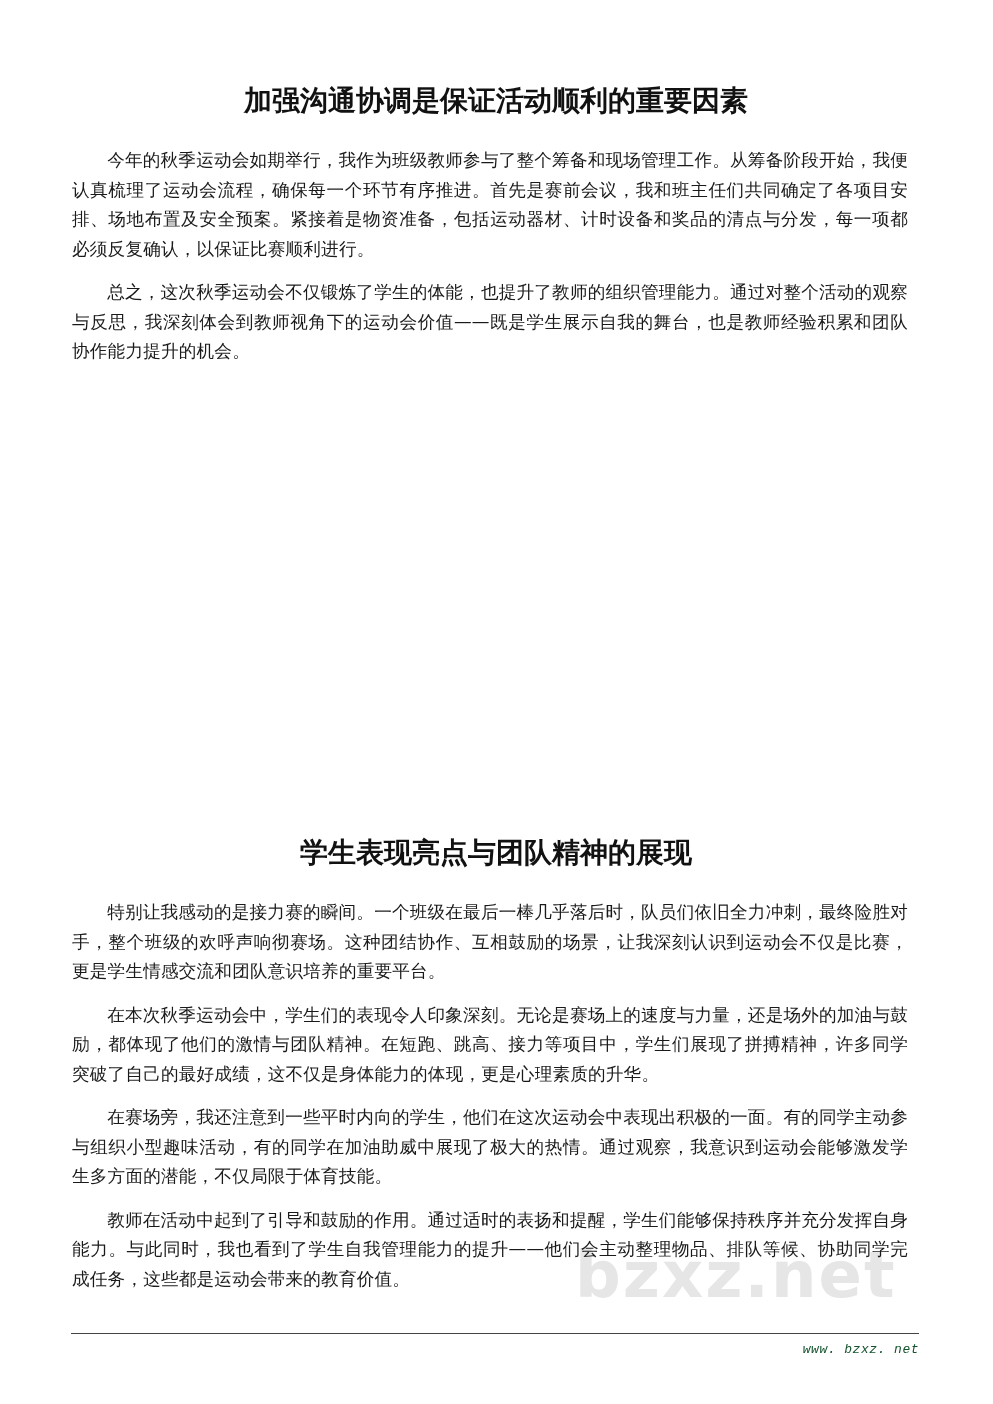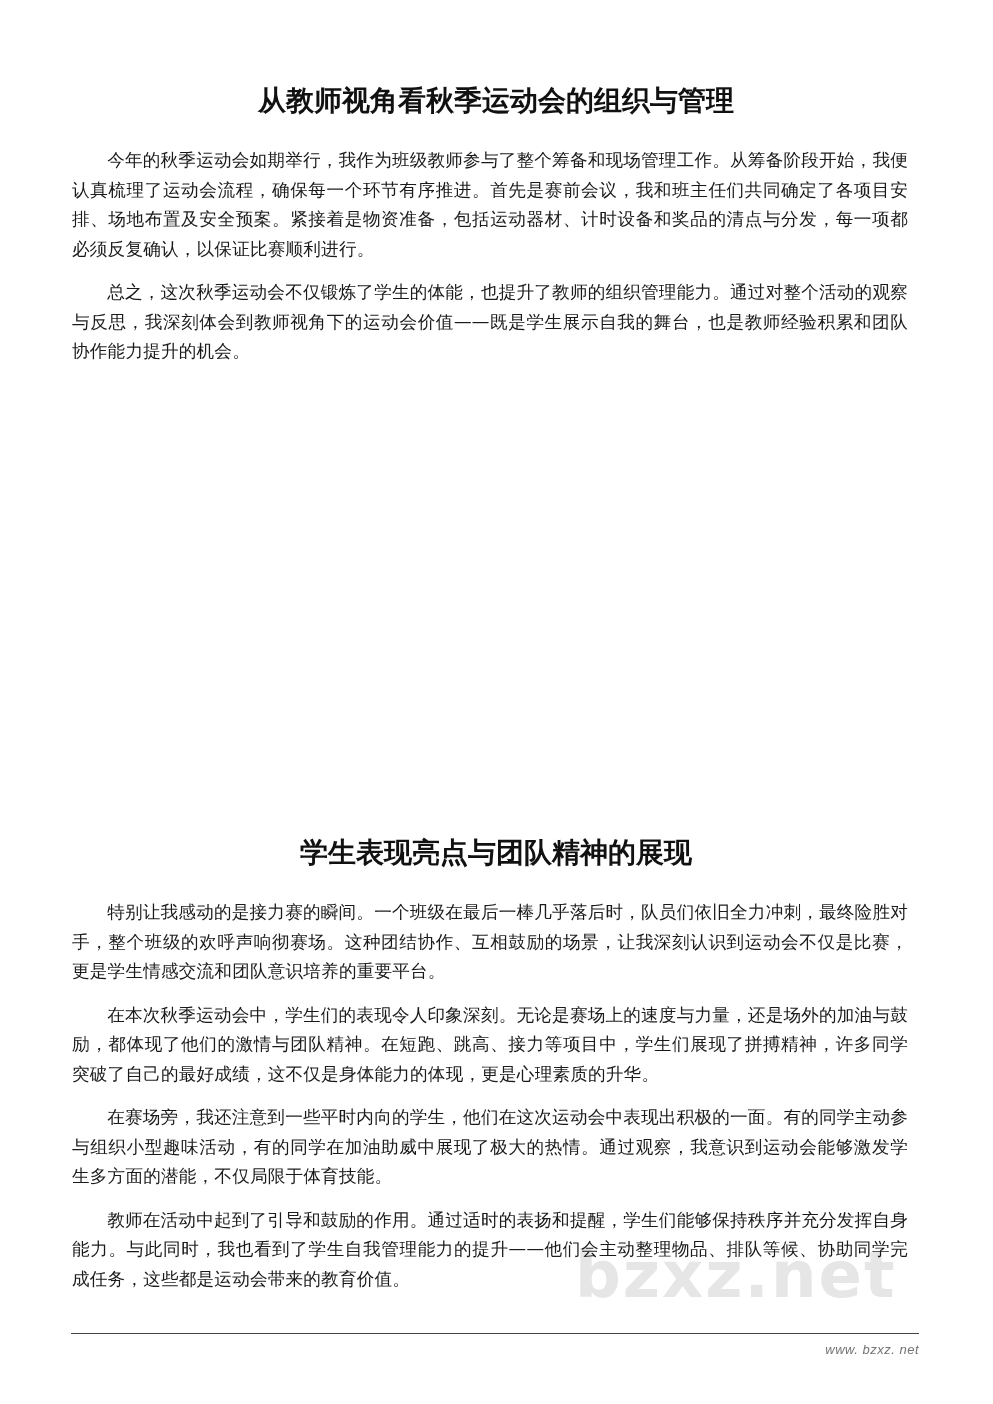--- a/index.html
+++ b/index.html
@@ -28,31 +28,31 @@
     font-size: 64px; font-weight: bold; color: #e6e6e6; letter-spacing: 2px;
     z-index: 0; line-height: 1;
   }
   .content-layer { position: relative; z-index: 1; }
   .footer-rule {
     position: absolute; left: 71px; top: 1333px; width: 848px; height: 0;
     border-top: 1.5px solid #444;
   }
   .footer-site {
     position: absolute; right: 74px; top: 1342px;
-    font-family: Liberation Sans, sans-serif;
-    font-style: italic; font-size: 13px; color: #737373; letter-spacing: 0.5px;
+    font-family: Liberation Mono, monospace;
+    font-style: italic; font-size: 13px; color: #14532d; letter-spacing: 0.5px;
   }
 </style>
 </head>
 <body>
 
 <div class="watermark">bzxz.net</div>
 
 <div class="page content-layer">
-  <h1 class="title t1">从教师视角看秋季运动会的组织与管理</h1>
+  <h1 class="title t1">加强沟通协调是保证活动顺利的重要因素</h1>
   <div class="sec1">
     <p class="para">今年的秋季运动会如期举行，我作为班级教师参与了整个筹备和现场管理工作。从筹备阶段开始，我便认真梳理了运动会流程，确保每一个环节有序推进。首先是赛前会议，我和班主任们共同确定了各项目安排、场地布置及安全预案。紧接着是物资准备，包括运动器材、计时设备和奖品的清点与分发，每一项都必须反复确认，以保证比赛顺利进行。</p>
     <p class="para">总之，这次秋季运动会不仅锻炼了学生的体能，也提升了教师的组织管理能力。通过对整个活动的观察与反思，我深刻体会到教师视角下的运动会价值——既是学生展示自我的舞台，也是教师经验积累和团队协作能力提升的机会。</p>
   </div>
 
   <h1 class="title t2">学生表现亮点与团队精神的展现</h1>
   <div class="sec2">
     <p class="para">特别让我感动的是接力赛的瞬间。一个班级在最后一棒几乎落后时，队员们依旧全力冲刺，最终险胜对手，整个班级的欢呼声响彻赛场。这种团结协作、互相鼓励的场景，让我深刻认识到运动会不仅是比赛，更是学生情感交流和团队意识培养的重要平台。</p>
     <p class="para">在本次秋季运动会中，学生们的表现令人印象深刻。无论是赛场上的速度与力量，还是场外的加油与鼓励，都体现了他们的激情与团队精神。在短跑、跳高、接力等项目中，学生们展现了拼搏精神，许多同学突破了自己的最好成绩，这不仅是身体能力的体现，更是心理素质的升华。</p>
     <p class="para">在赛场旁，我还注意到一些平时内向的学生，他们在这次运动会中表现出积极的一面。有的同学主动参与组织小型趣味活动，有的同学在加油助威中展现了极大的热情。通过观察，我意识到运动会能够激发学生多方面的潜能，不仅局限于体育技能。</p>

